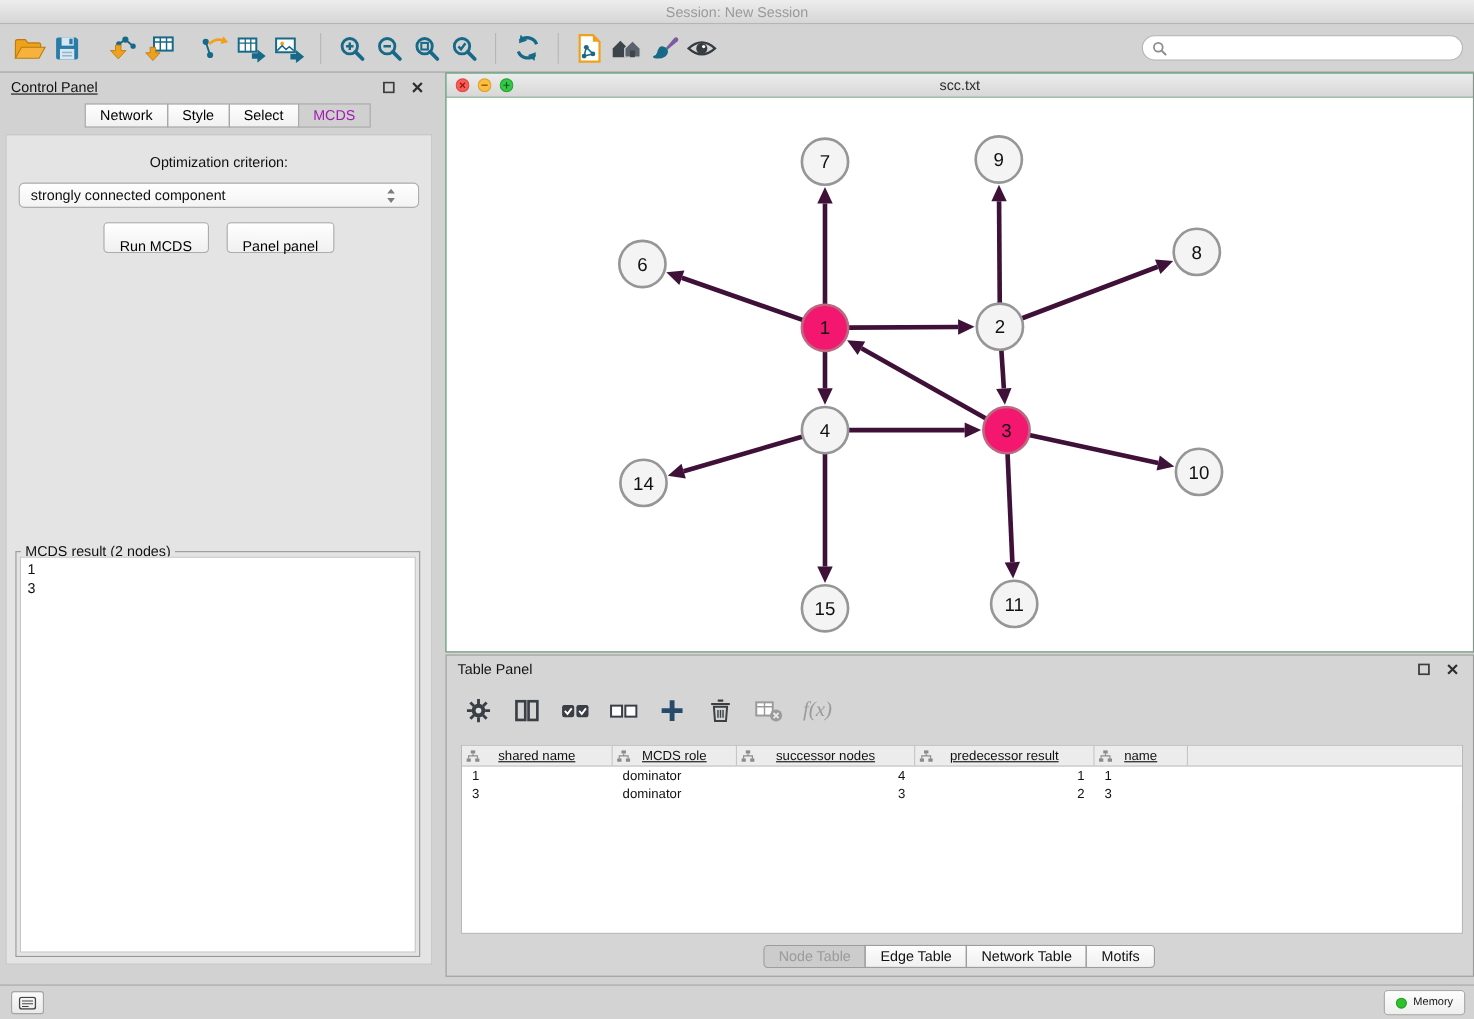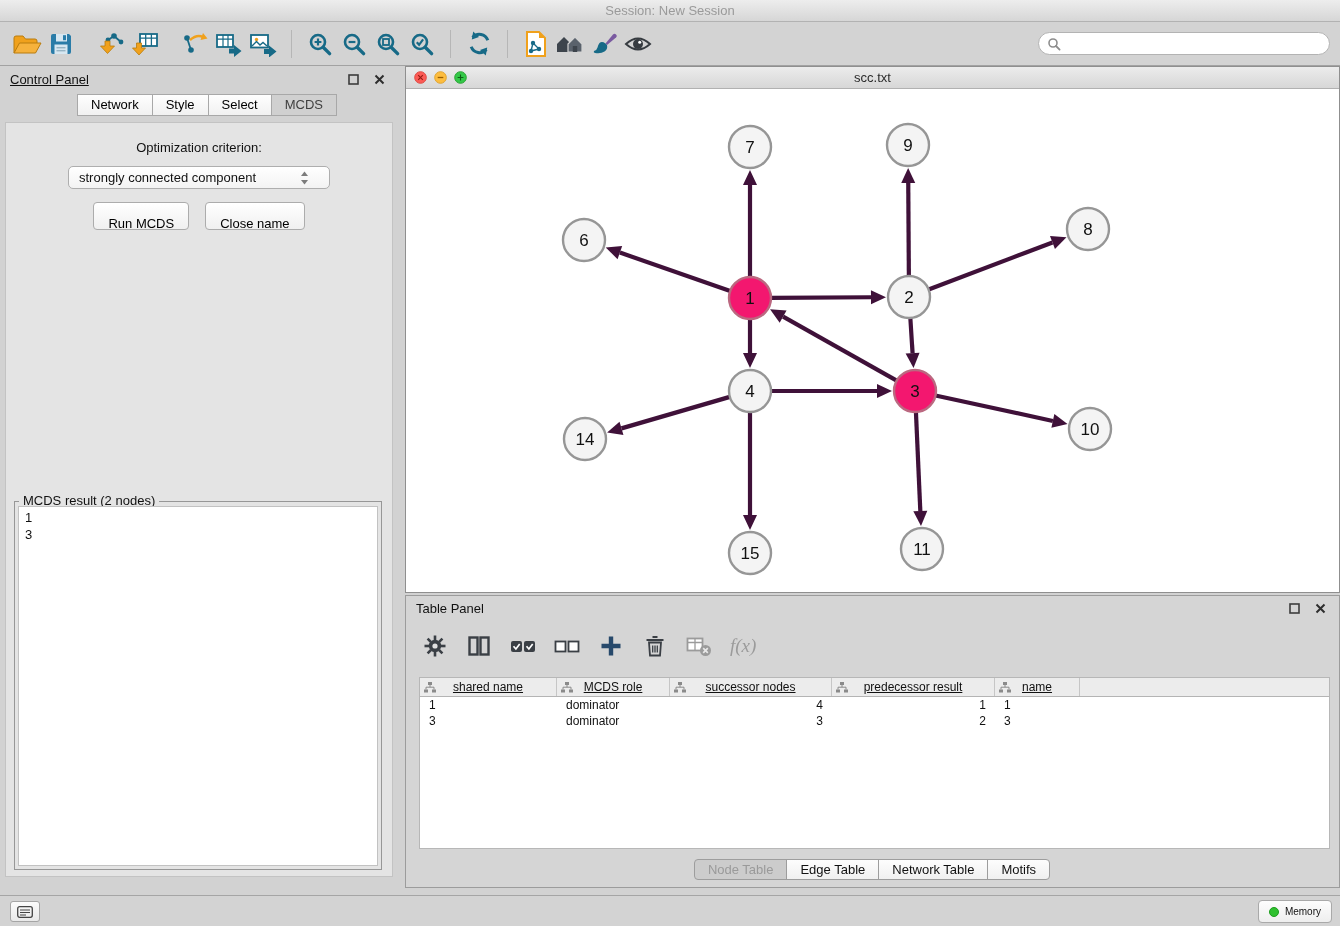--- a/index.html
+++ b/index.html
@@ -48,28 +48,28 @@
   .control-panel { position:absolute; left:0; top:66px; width:398px; height:816px; }
   .panel-header { height:27px; display:flex; align-items:center; padding:0 10px; font-size:13px;text-decoration:underline; }
   .panel-header .spacer { flex:1; }
   .panel-hicon { width:18px; height:14px; display:flex; align-items:center; justify-content:center; }
   .cp-tabs { display:flex; padding-left:78px; height:23px; align-items:flex-end; }
   .cp-tab {
     font-size:13px; padding:0 13px; height:22px; line-height:20px;
     background:linear-gradient(#fefefe,#f1f1f1);
     border:1px solid #a8a8a8; margin-left:-1px; color:#000;
   }
-  .cp-tab.active { background:#d0d0d0; color:#404040; }
+  .cp-tab.active { background:#d0d0d0; color:#a21caf; }
   .cp-content {
     position:absolute; left:5px; right:5px; top:56px; bottom:5px;
     background:#e4e4e4; border:1px solid #c3c3c3;
   }
   .opt-label { text-align:center; margin-top:17px; font-size:13px; }
   .dropdown {
-    width:262px; margin:11px auto 0; height:23px;
+    width:364px; margin:11px auto 0; height:23px;
     background:linear-gradient(#ffffff,#f3f3f3);
     border:1px solid #aeaeae; border-radius:5px;
     display:flex; align-items:center; padding:0 20px 0 10px; font-size:13px;
   }
   .dropdown .dd-label { flex:1; }
   .btn-row { display:flex; justify-content:center; gap:16px; margin-top:13px; }
   .btn {
     height:23px; padding:13px 14px; font-size:13px;
     font-family:"Liberation Sans",sans-serif;
     background:linear-gradient(#ffffff,#f0f0f0);
@@ -364,21 +364,21 @@
       <span class="dd-label">strongly connected component</span>
       <span>
         <svg width="9" height="14" viewBox="0 0 9 14">
           <path d="M4.5 0.5 L8 5 H1 Z" fill="#7c7c7c"></path>
           <path d="M4.5 13.5 L1 9 H8 Z" fill="#7c7c7c"></path>
         </svg>
       </span>
     </div>
     <div class="btn-row">
       <button class="btn">Run MCDS</button>
-      <button class="btn">Close name</button>
+      <button class="btn">Panel panel</button>
     </div>
     <div class="result-box">
       <span class="result-legend">MCDS result (2 nodes)</span>
       <div class="result-area">
           <div class="result-line">1</div>
           <div class="result-line">3</div>
         </div>
     </div>
   </div>
 </div>

